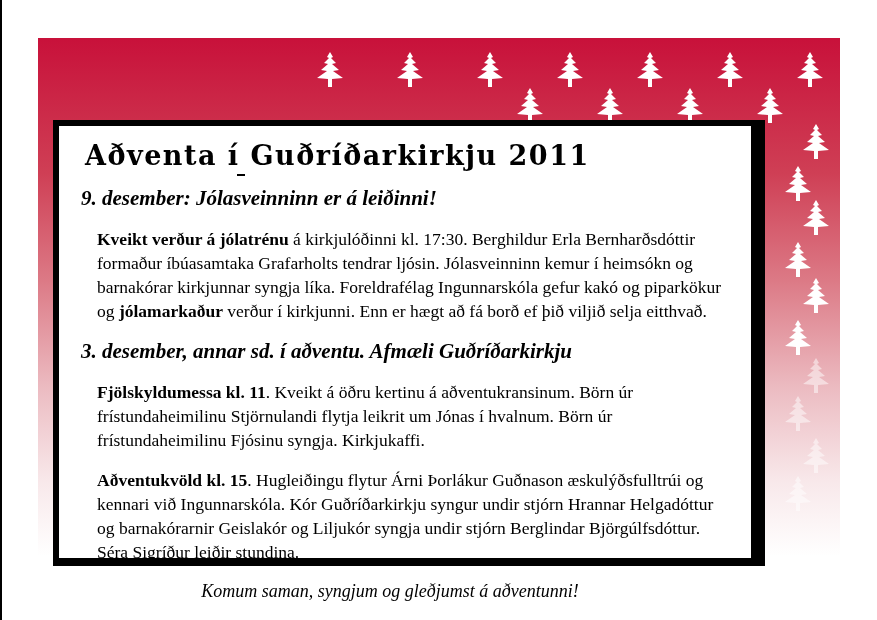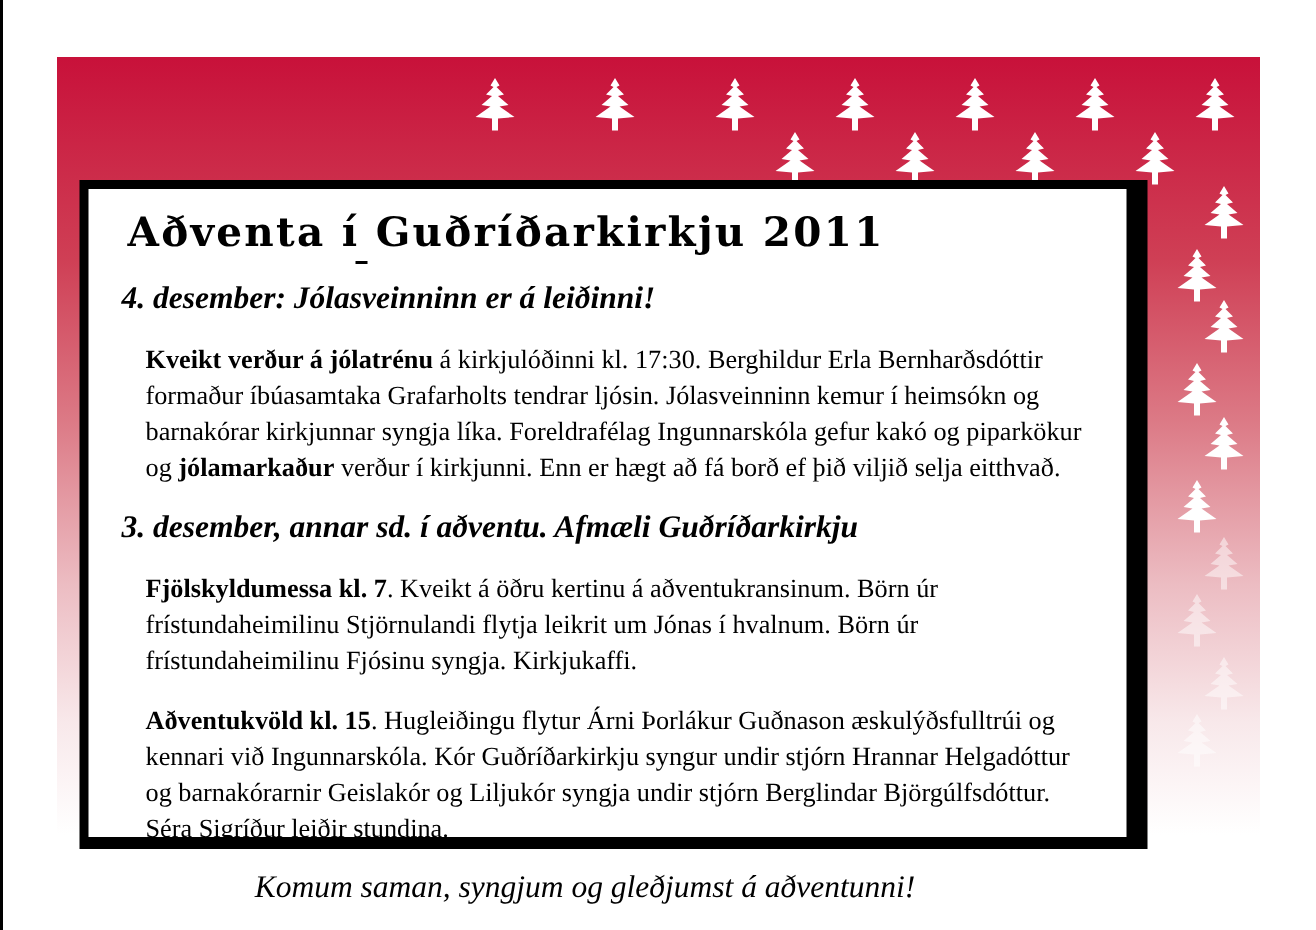--- a/index.html
+++ b/index.html
@@ -23,21 +23,21 @@
   }
   .title {
     font-family:"DejaVu Serif", serif; font-weight:bold; font-size:27px;
     letter-spacing:1.5px; margin:14px 0 0 4px; line-height:32px; white-space:nowrap;
   }
   .title-mark { position:absolute; left:178px; top:48px; width:8px; height:2px; background:#000; }
   .h2 { font-style:italic; font-weight:bold; font-size:21px; line-height:25px; margin:0; }
   .h2.first { margin-top:14px; }
   .p { font-size:17.5px; line-height:24px; margin:16px; }
   .b { font-weight:bold; }
-  .closing { font-style:italic; font-size:21px; line-height:22px; text-align:center; padding-right:52px; margin:0; }
+  .closing { font-style:italic; font-size:18px; line-height:22px; text-align:center; padding-right:52px; margin:0; }
 </style>
 </head>
 <body>
 
 <div class="left-rule"></div>
 
 <div class="poster">
   <div id="trees">
       <div class="tree" style="left: 272px; top: 12px; opacity: 1;">
         <svg viewBox="0 0 40 40">
@@ -145,27 +145,27 @@
         </svg>
       </div>
     </div>
 </div>
 
 <div class="frame">
   <div class="panel">
     <div class="title">Aðventa í Guðríðarkirkju 2011</div>
     <div class="title-mark"></div>
 
-    <div class="h2 first">4. desember: Jólasveinninn er á leiðinni!</div>
+    <div class="h2 first">9. desember: Jólasveinninn er á leiðinni!</div>
     <p class="p">
       <span class="b">Kveikt verður á jólatrénu</span><span> á kirkjulóðinni kl. 17:30. Berghildur Erla Bernharðsdóttir formaður íbúasamtaka Grafarholts tendrar ljósin. Jólasveinninn kemur í heimsókn og barnakórar kirkjunnar syngja líka. Foreldrafélag Ingunnarskóla gefur kakó og piparkökur og </span><span class="b">jólamarkaður</span><span> verður í kirkjunni. Enn er hægt að fá borð ef þið viljið selja eitthvað.</span>
     </p>
 
     <div class="h2">3. desember, annar sd. í aðventu. Afmæli Guðríðarkirkju</div>
     <p class="p">
-      <span class="b">Fjölskyldumessa kl. 7</span><span>. Kveikt á öðru kertinu á aðventukransinum. Börn úr frístundaheimilinu Stjörnulandi flytja leikrit um Jónas í hvalnum. Börn úr frístundaheimilinu Fjósinu syngja. Kirkjukaffi.</span>
+      <span class="b">Fjölskyldumessa kl. 11</span><span>. Kveikt á öðru kertinu á aðventukransinum. Börn úr frístundaheimilinu Stjörnulandi flytja leikrit um Jónas í hvalnum. Börn úr frístundaheimilinu Fjósinu syngja. Kirkjukaffi.</span>
     </p>
     <p class="p">
       <span class="b">Aðventukvöld kl. 15</span><span>. Hugleiðingu flytur Árni Þorlákur Guðnason æskulýðsfulltrúi og kennari við Ingunnarskóla. Kór Guðríðarkirkju syngur undir stjórn Hrannar Helgadóttur og barnakórarnir Geislakór og Liljukór syngja undir stjórn Berglindar Björgúlfsdóttur. Séra Sigríður leiðir stundina.</span>
     </p>
     <p class="closing">Komum saman, syngjum og gleðjumst á aðventunni!</p>
   </div>
 </div>
 
 </body></html>

